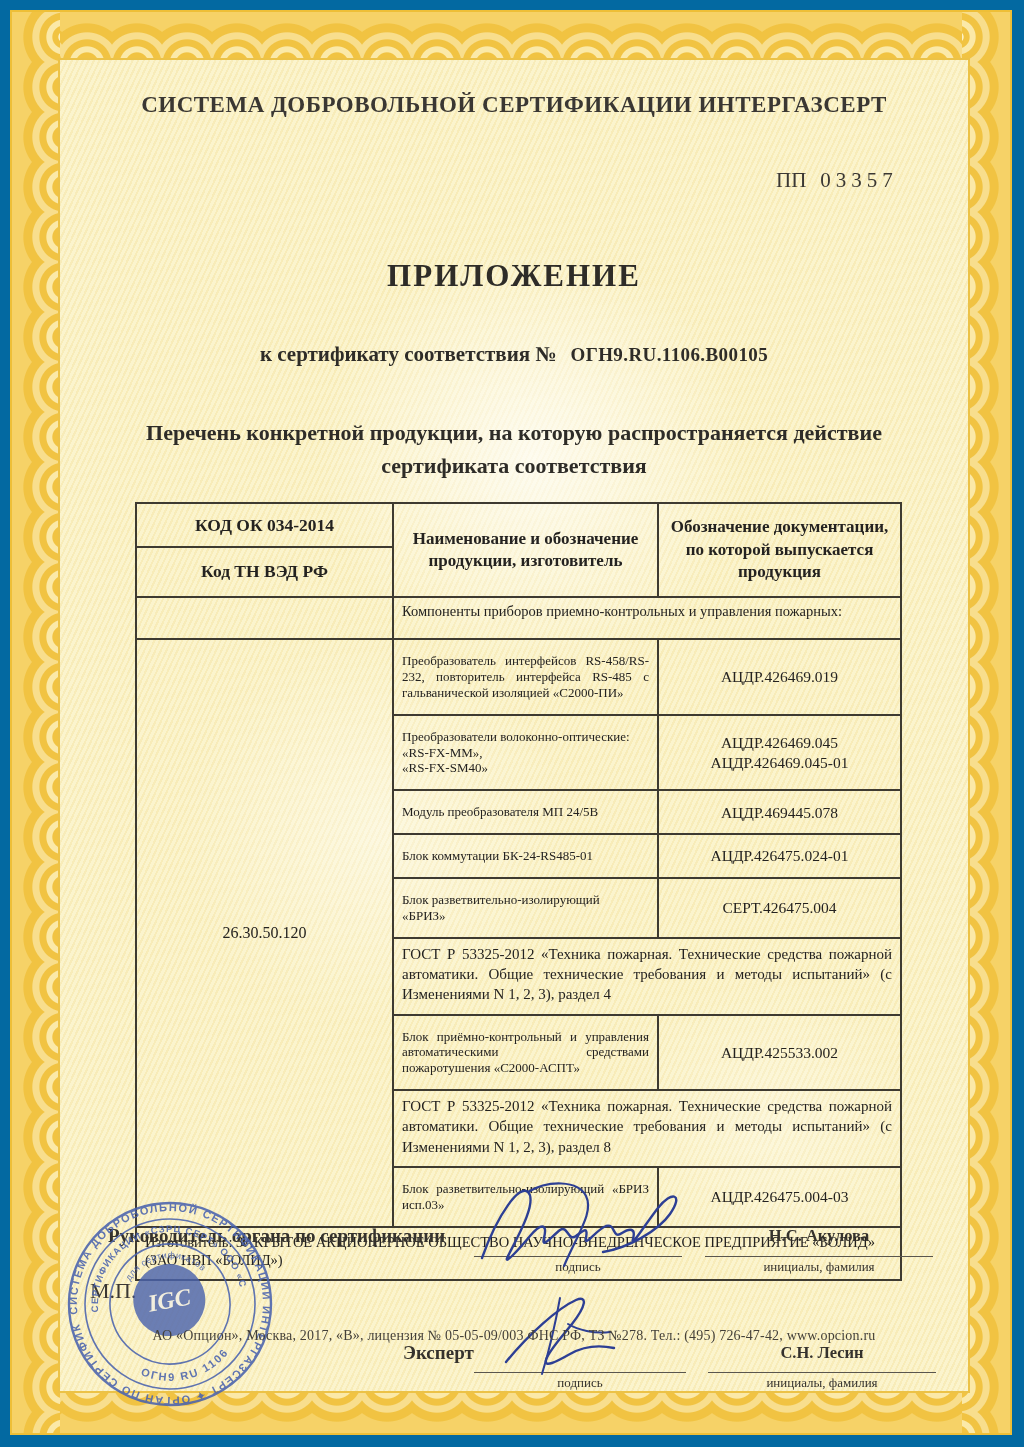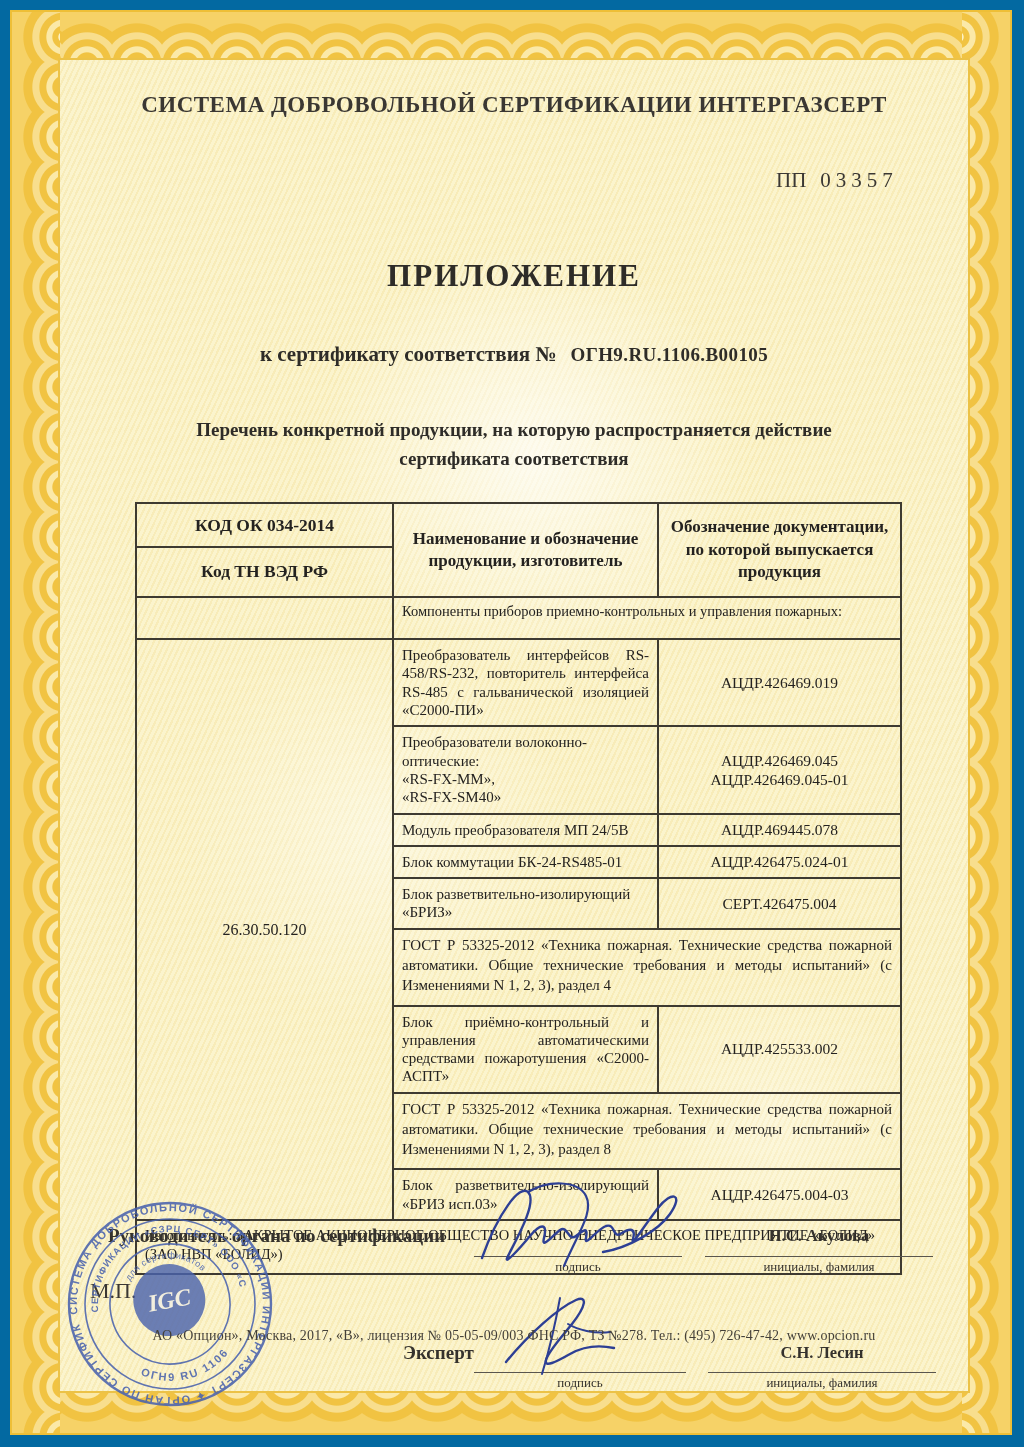--- a/index.html
+++ b/index.html
@@ -30,33 +30,33 @@
            radial-gradient(circle 220px at 78% 80%,rgba(255,255,255,.30),rgba(255,255,255,0) 70%),
            repeating-linear-gradient(115deg,rgba(231,193,78,.16) 0 2px,rgba(255,255,255,0) 2px 5px);}
   .abs{position:absolute;}
   .center{left:0;width:908px;text-align:center;}
   .sys-title{top:32px;font-size:23px;font-weight:bold;letter-spacing:.5px;color:#3a3733;}
   .form-no{top:108px;left:716px;font-size:21px;color:#3a3733;}
   .form-no .digits{margin-left:14px;letter-spacing:5px;}
   .doc-title{top:198px;font-size:31px;font-weight:bold;letter-spacing:2px;}
   .cert-line{top:282px;font-size:21px;font-weight:bold;}
   .cert-line .num{font-size:19px;margin-left:14px;letter-spacing:.4px;}
-  .descr{top:356px;font-size:19px;font-weight:bold;line-height:1.5;white-space:pre-line;}
+  .descr{top:356px;font-size:22px;font-weight:bold;line-height:1.5;white-space:pre-line;}
   
   .tblwrap{left:65px;top:442px;width:765px;margin-left:10px;}
   table{border-collapse:collapse;width:765px;table-layout:fixed;color:#242220;}
   col.c1{width:257px;}col.c2{width:265px;}col.c3{width:243px;}
   th,td{border:2px solid #3e3a31;vertical-align:middle;}
   th{font-size:17px;font-weight:bold;padding:4px 8px;line-height:1.32;}
   th.c1h{padding:0;}
   .c1top{padding:10px 6px 9px;border-bottom:2px solid #3e3a31;font-size:17.5px;}
   .c1bot{padding:12px 16px 13px;font-size:17.5px;}
   td.codecell{text-align:center;font-size:16px;}
   td.groupcell{font-size:14.5px;padding:5px 8px 18px;vertical-align:top;}
-  td.namecell{font-size:15px;padding:6px 8px;text-align:justify;line-height:1.22;}
+  td.namecell{font-size:13px;padding:13px 8px;text-align:justify;line-height:1.22;}
   td.pre{white-space:pre-line;text-align:left;}
   td.doccell{font-size:15.5px;text-align:center;padding:3px 6px;line-height:1.25;}
   td.stdcell{font-size:15px;padding:5px 8px 9px;text-align:justify;line-height:1.35;}
   td.mfgcell{font-size:14.5px;padding:5px 8px 9px;line-height:1.3;}
   
   .role{font-size:19px;font-weight:bold;color:#35322d;padding-left:11px;}
   .sigline{border-top:1.5px solid #5a564e;height:0;}
   .siglabel{font-size:13px;text-align:center;color:#35322d;}
   .signame{font-size:16.5px;font-weight:bold;text-align:center;color:#35322d;}
   .mp{font-size:22px;color:#3a3733;}

